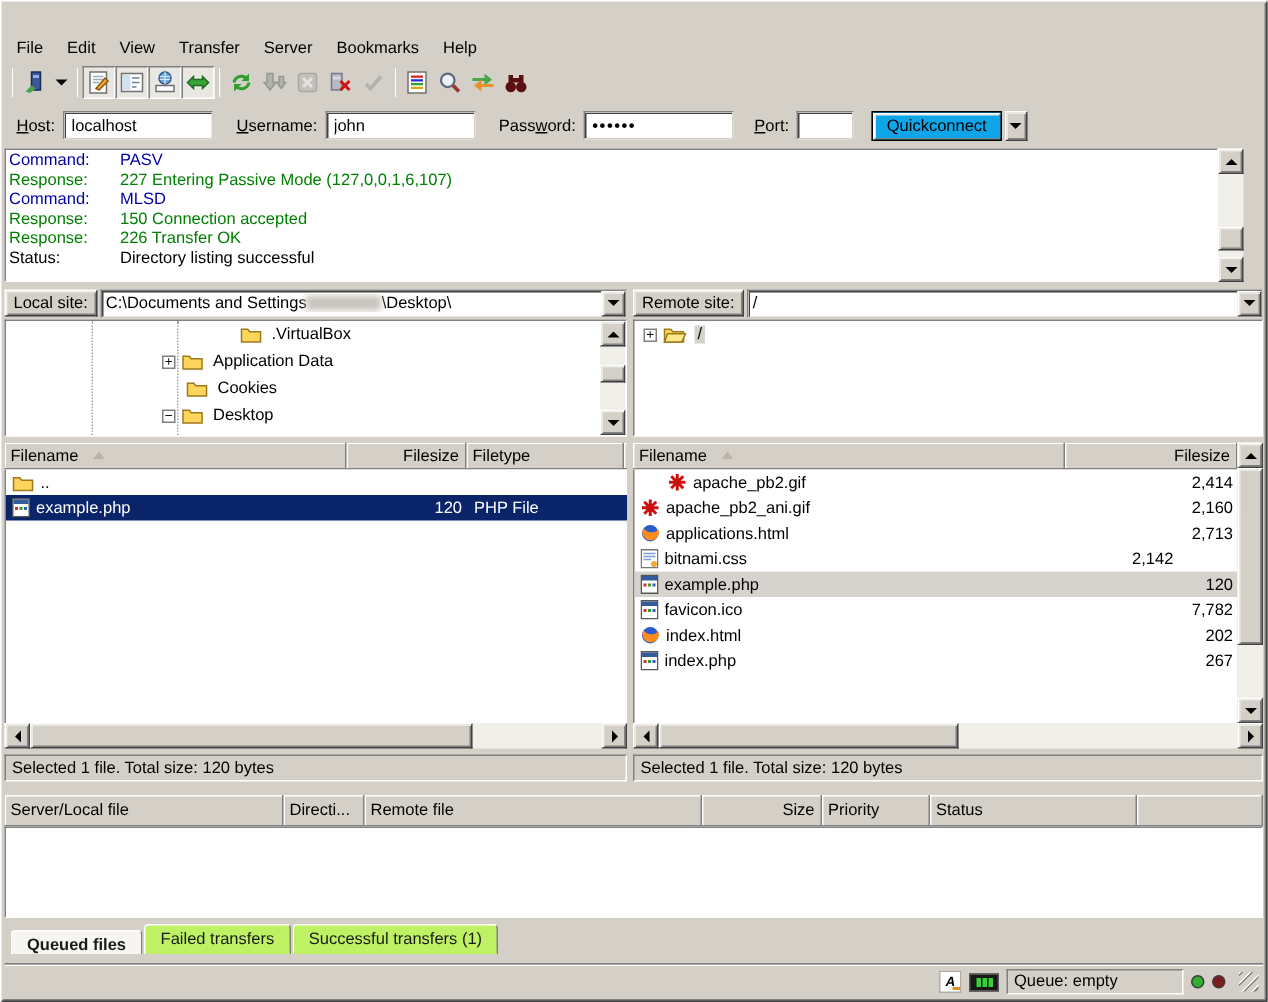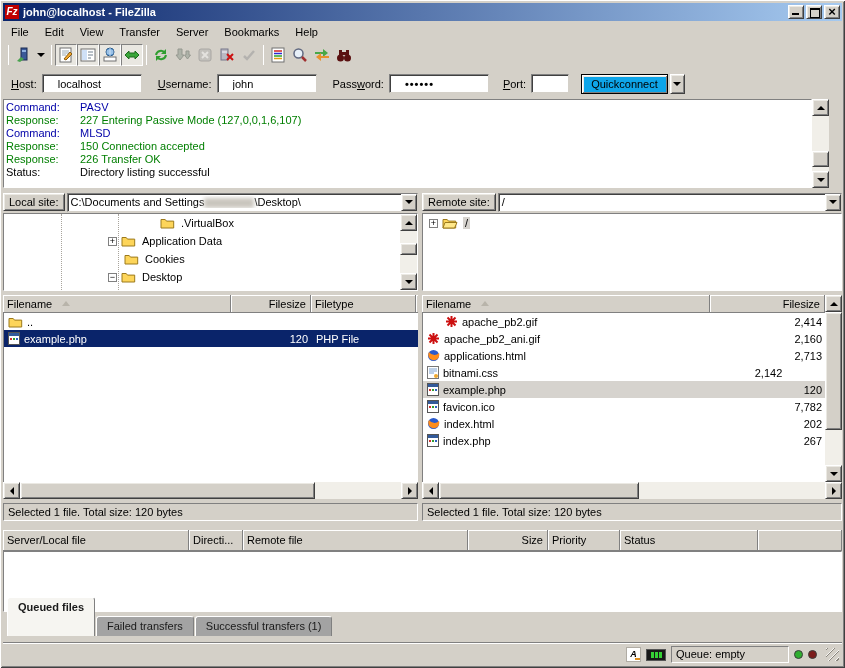--- a/index.html
+++ b/index.html
@@ -6,21 +6,21 @@
   *{box-sizing:border-box;}
   .window{
     position:relative;width:845px;height:668px;background:#d4d0c8;
     font-family:"Liberation Sans","DejaVu Sans",sans-serif;font-size:11px;color:#000;
     box-shadow:inset 1px 1px 0 #ffffff,inset -1px -1px 0 #404040,inset 2px 2px 0 #d4d0c8,inset -2px -2px 0 #808080;
     overflow:hidden;
   }
   
   .raised{background:#d4d0c8;border:1px solid;border-color:#ffffff #404040 #404040 #ffffff;box-shadow:inset 1px 1px 0 #ebe9e3,inset -1px -1px 0 #808080;}
   .field{background:#fff;border:1px solid;border-color:#808080 #d4d0c8 #d4d0c8 #808080;box-shadow:inset 1px 1px 0 #404040;}
-  input{font-family:"Liberation Sans","DejaVu Sans",sans-serif;font-size:11px;border:none;outline:none;background:transparent;padding:0 15px;height:100%;width:100%;}
+  input{font-family:"Liberation Sans","DejaVu Sans",sans-serif;font-size:11px;border:none;outline:none;background:transparent;padding:0 5px;height:100%;width:100%;}
   
   .titlebar{position:absolute;left:3px;top:3px;right:3px;height:18px;background:linear-gradient(90deg,#0a246a,#a6caf0);display:flex;align-items:center;padding:0 2px;}
   .fzlogo{width:14px;height:14px;background:#bf0000;color:#fff;font-weight:bold;font-style:italic;font-size:10px;line-height:14px;text-align:center;margin-right:4px;flex:none;}
   .title-text{color:#fff;font-weight:bold;font-size:11px;flex:1;white-space:nowrap;overflow:hidden;}
   .winbtn{width:16px;height:14px;margin-left:2px;position:relative;flex:none;}
   .winbtn.min::before{content:"";position:absolute;left:3px;bottom:3px;width:7px;height:2px;background:#000;}
   .winbtn.max::before{content:"";position:absolute;left:3px;top:2px;width:8px;height:7px;border:1px solid #000;border-top-width:2px;}
   .winbtn.close::before{content:"\00d7";position:absolute;left:0;top:-2px;width:100%;text-align:center;font-size:13px;font-weight:bold;}
   
   .menubar{position:absolute;left:3px;top:22px;right:3px;height:19px;display:flex;align-items:center;}
@@ -90,49 +90,42 @@
   .lrow.sel-active{background:#0a246a;color:#fff;}
   .lrow.sel-inactive{background:#d6d3ce;}
   .hscroll{position:absolute;top:290px;left:0;right:0;}
   .pane-status{position:absolute;top:311px;left:0;right:0;height:18px;background:#d4d0c8;border:1px solid;border-color:#808080 #ffffff #ffffff #808080;padding:2px 4px;white-space:nowrap;overflow:hidden;}
   .rsb{position:absolute;top:103px;right:0;height:187px;}
   
   .queue{position:absolute;left:3px;right:3px;top:530px;height:108px;}
   .q-header{display:flex;height:21px;overflow:hidden;}
   .q-body{height:61px;background:#fff;border:1px solid;border-color:#808080 #ffffff #ffffff #808080;}
   .q-tabs{height:24px;display:flex;align-items:flex-end;padding-left:4px;}
-  .tab{padding:3px 10px 4px 10px;background:#a3a3a3;border:1px solid;border-color:#ffffff #808080 #808080 #ffffff;border-bottom:none;border-radius:3px 3px 0 0;margin-right:1px;color:#1a1a1a;}
-  .tab.active{background:#f6f5f1;font-weight:bold;padding-bottom:23px;border-bottom:none;position:relative;}
+  .tab{padding:3px 10px 4px 10px;background:#bef264;border:1px solid;border-color:#ffffff #808080 #808080 #ffffff;border-bottom:none;border-radius:3px 3px 0 0;margin-right:1px;color:#1a1a1a;}
+  .tab.active{background:#f6f5f1;font-weight:bold;padding-bottom:0;border-bottom:none;position:relative;}
   
   .statusbar{position:absolute;left:3px;right:3px;bottom:3px;height:23px;border-top:1px solid #808080;box-shadow:0 1px 0 #fff inset;}
   .sb-cluster{position:absolute;right:3px;top:3px;display:flex;align-items:center;gap:5px;}
   .ascii-ind{width:15px;height:15px;background:#fff;border:1px solid #b0aca4;font-size:9px;font-weight:bold;font-style:italic;text-align:center;line-height:13px;position:relative;}
   .ascii-ind::after{content:"";position:absolute;right:0;bottom:1px;width:5px;height:2px;background:#e09020;}
   .speed-ind{width:20px;height:12px;background:#181818;border:1px solid #555;display:flex;align-items:center;justify-content:center;gap:1px;}
   .speed-ind i{display:block;width:3px;height:6px;background:#35d035;}
   .queue-box{width:118px;height:17px;background:#d4d0c8;border:1px solid;border-color:#808080 #ffffff #ffffff #808080;padding:1px 4px;white-space:nowrap;overflow:hidden;}
   .led{width:9px;height:9px;border-radius:50%;border:1px solid #3c3c3c;}
   .led.on{background:#2fae2f;}
   .led.off{background:#7c1c1c;}
   .grip{width:13px;height:13px;background:repeating-linear-gradient(135deg,#f7f6f3 0 1px,#8a867e 1px 2px,#d4d0c8 2px 5px);margin-left:4px;}
   .splitter-v{position:absolute;left:418px;top:192px;width:4px;height:330px;}
   .splitter-h{position:absolute;left:3px;right:3px;top:522px;height:8px;}
 </style>
 </head>
 <body>
 
 <div class="window">
 
-  <div class="titlebar">
-    <div class="fzlogo">Fz</div>
-    <div class="title-text">john@localhost - FileZilla</div>
-    <div class="winbtn raised min"></div>
-    <div class="winbtn raised max"></div>
-    <div class="winbtn raised close"></div>
-  </div>
 
   <div class="menubar">
     <span class="menu-item">File</span>
     <span class="menu-item">Edit</span>
     <span class="menu-item">View</span>
     <span class="menu-item">Transfer</span>
     <span class="menu-item">Server</span>
     <span class="menu-item">Bookmarks</span>
     <span class="menu-item">Help</span>
   </div>

